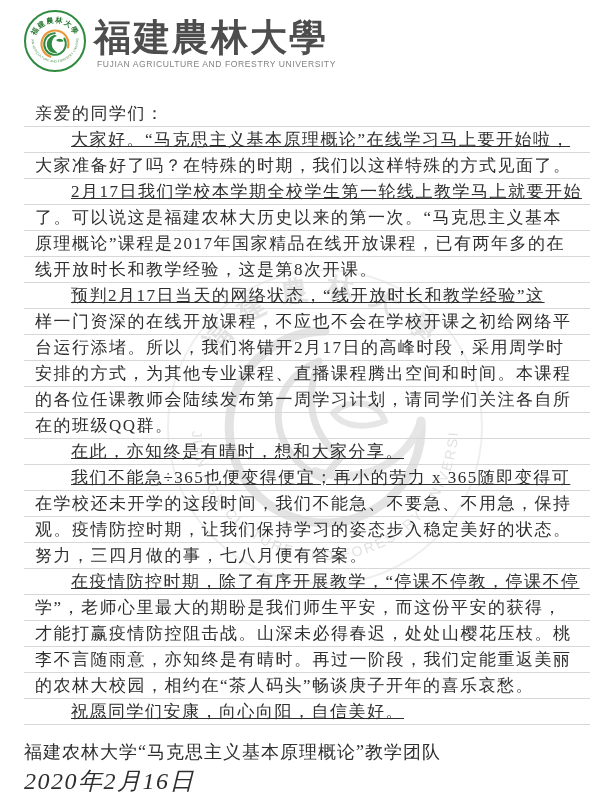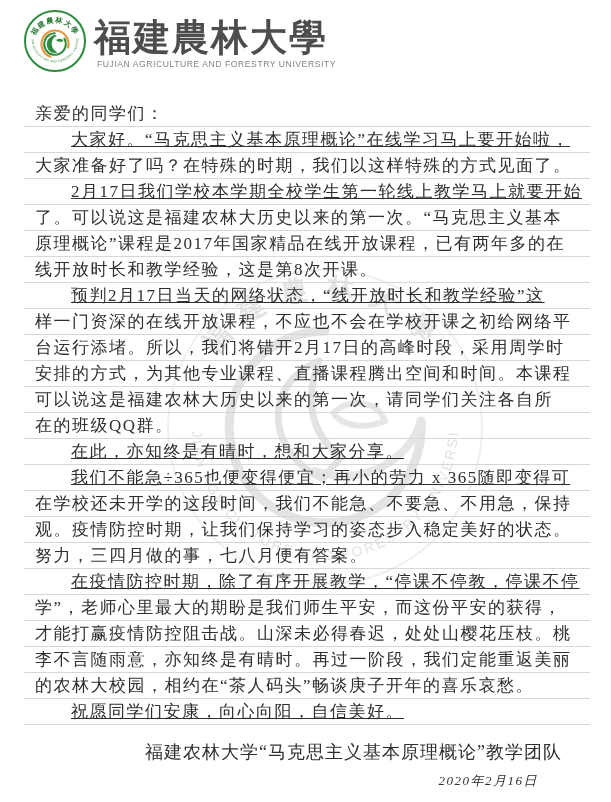--- a/index.html
+++ b/index.html
@@ -24,27 +24,27 @@
   .watermark{position:absolute;left:158px;top:260px;width:334px;height:334px;z-index:0;}
   
   .letter-body{position:absolute;left:24px;top:101px;width:566px;z-index:1;}
   .line-row{height:25px;border-bottom:1px solid #d7d7d7;overflow:visible;}
   .line-text{
     display:block;line-height:26px;font-size:17px;letter-spacing:1.5px;
     color:#2f2f2f;padding-left:11px;white-space:nowrap;
   }
   .indent .line-text{text-indent:36px;text-decoration:underline;}
   
-  .signature-block{position:absolute;left:24px;top:738px;width:566px;z-index:1;text-align:right;}
+  .signature-block{position:absolute;left:24px;top:738px;width:566px;z-index:1;text-align:left;}
   .sig-line{
     font-size:18px;letter-spacing:1px;color:#2f2f2f;line-height:28px;
     padding-right:28px;white-space:nowrap;
   }
   .sig-date{
-    font-size:13px;font-style:italic;letter-spacing:1.5px;color:#2f2f2f;
+    font-size:24px;font-style:italic;letter-spacing:1.5px;color:#2f2f2f;
     line-height:30px;padding-right:52px;white-space:nowrap;
   }
 </style>
 </head>
 <body>
 
 <div class="page">
 
   <div class="letterhead">
     <svg class="logo" viewBox="0 0 64 64">
@@ -117,21 +117,21 @@
       <div class="line-row">
     <span class="line-text">样一门资深的在线开放课程，不应也不会在学校开课之初给网络平</span>
   </div>
       <div class="line-row">
     <span class="line-text">台运行添堵。所以，我们将错开2月17日的高峰时段，采用周学时</span>
   </div>
       <div class="line-row">
     <span class="line-text">安排的方式，为其他专业课程、直播课程腾出空间和时间。本课程</span>
   </div>
       <div class="line-row">
-    <span class="line-text">可以说这是福建农林大历史以来的第一次，请同学们关注各自所</span>
+    <span class="line-text">的各位任课教师会陆续发布第一周学习计划，请同学们关注各自所</span>
   </div>
       <div class="line-row">
     <span class="line-text">在的班级QQ群。</span>
   </div>
       <div class="line-row indent">
     <span class="line-text">在此，亦知终是有晴时，想和大家分享。</span>
   </div>
       <div class="line-row indent">
     <span class="line-text">我们不能急÷365也便变得便宜；再小的劳力 x 365随即变得可</span>
   </div>

